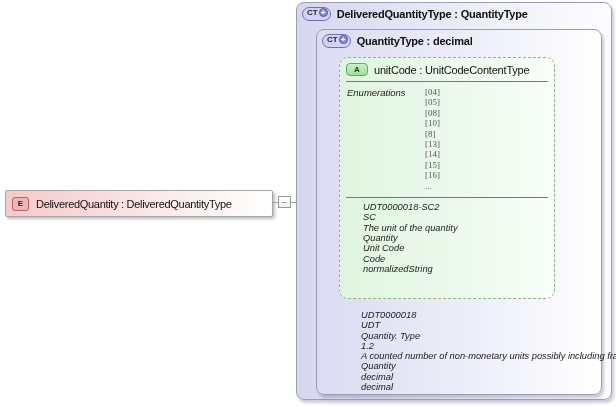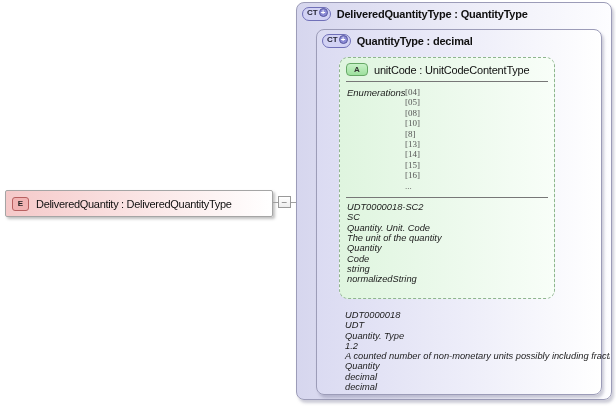--- a/index.html
+++ b/index.html
@@ -43,25 +43,25 @@
   }
   .attr-header { display:flex; align-items:center; gap:6px; padding:5px 6px 3px 6px; white-space:nowrap; }
   .attr-title { font-size:11px; font-weight:normal; color:#101010; letter-spacing:-0.2px; }
   .a-badge {
     width:22px; height:13px; border-radius:4px; flex:0 0 auto;
     background: linear-gradient(to bottom, #c8f1c8, #9de09d);
     border:1px solid #66a866; color:#333; font-size:8px; font-weight:bold;
     display:inline-flex; align-items:center; justify-content:center;
   }
   .sep { border:0; border-top:1px solid #777; margin:2px 6px 0 6px; }
-  .enum-section { display:flex; padding:5px 6px 4px 7px; }
+  .enum-section { display:flex; padding:5px 6px 4px 7px;gap:20px; }
   .enum-label { width:58px; font-size:9.5px; font-style:italic; color:#1c1c1c; flex:0 0 auto; }
   .enum-values { display:flex; flex-direction:column;font-family:Liberation Serif, serif; }
   .enum-values span { font-size:9px; color:#555; line-height:10.4px; }
-  .annot { padding:4px 6px 0 7px; }
+  .annot { padding:4px 6px 0 7px;margin-left:16px; }
   .annot div { font-size:9.3px; font-style:italic; color:#1c1c1c; line-height:10.3px; white-space:nowrap; }
   .inner-annot { position:absolute; left:21px; top:276px; width:272px; overflow:hidden; }
   
   .element-box {
     position:absolute; left:5px; top:190px; width:268px; height:27px;
     border:1px solid #a5a5a5; border-radius:2px;
     background: linear-gradient(to right, #f5c9c9 0%, #fbe7e7 55%, #ffffff 100%);
     box-shadow: 2px 2px 3px rgba(0,0,0,0.25);
     display:flex; align-items:center; gap:7px; padding-left:6px; white-space:nowrap;
   }
@@ -133,25 +133,24 @@
             <span>[14]</span>
             <span>[15]</span>
             <span>[16]</span>
             <span>...</span>
           </span>
         </div>
         <hr class="sep">
         <div class="annot">
           <div>UDT0000018-SC2</div>
           <div>SC</div>
-          <div>Quantity. Unit. Code</div>
           <div>The unit of the quantity</div>
           <div>Quantity</div>
+          <div>Unit Code</div>
           <div>Code</div>
-          <div>string</div>
           <div>normalizedString</div>
         </div>
       </div>
 
       <div class="annot inner-annot">
         <div>UDT0000018</div>
         <div>UDT</div>
         <div>Quantity. Type</div>
         <div>1.2</div>
         <div>A counted number of non-monetary units possibly including fractions.</div>

